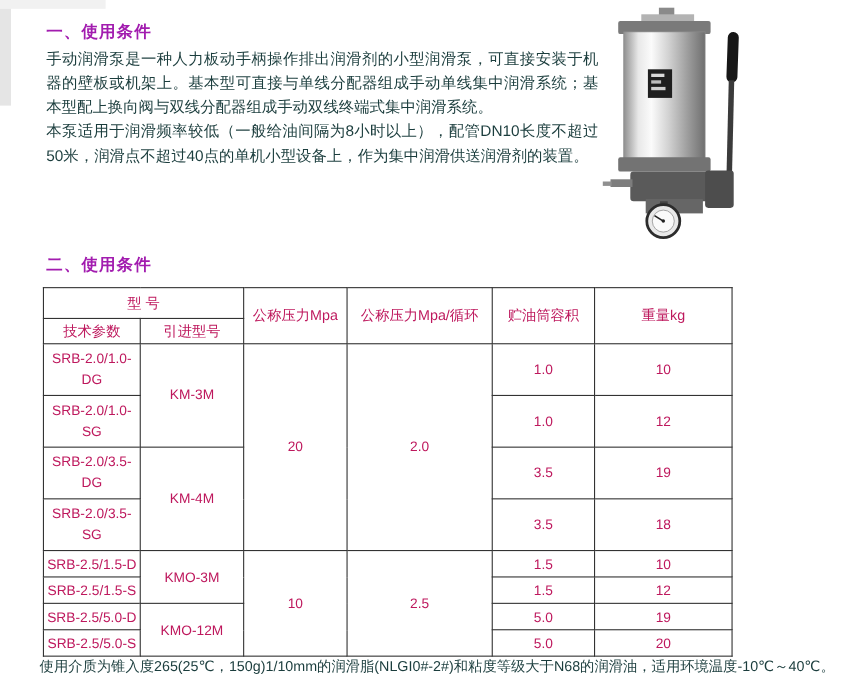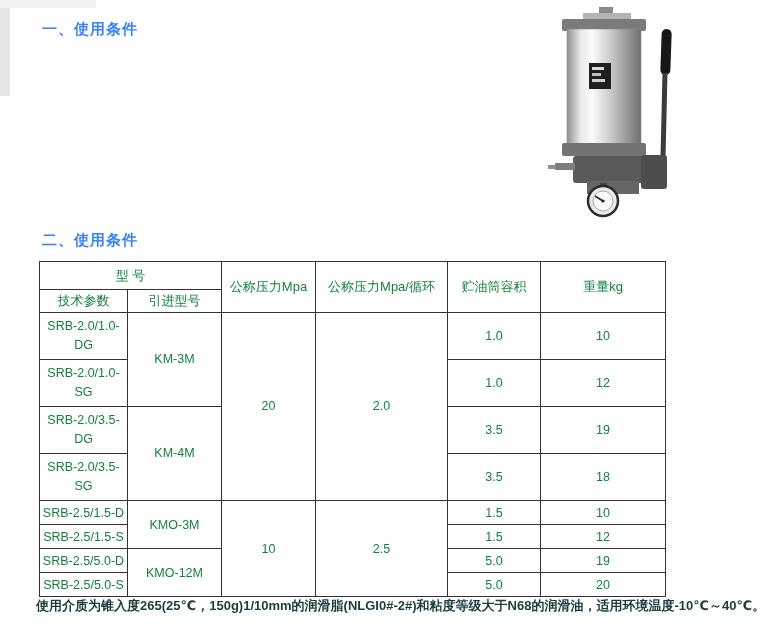--- a/index.html
+++ b/index.html
@@ -3,57 +3,59 @@
 <meta charset="utf-8">
 <style>
   html,body{margin:0;padding:0;background:#ffffff;}
   .page{
     position:relative;width:768px;height:623px;background:#ffffff;overflow:hidden;
     font-family:"Liberation Sans","DejaVu Sans",sans-serif;color:#1b3d3d;
   }
   .top-strip{position:absolute;left:0;top:0;width:96px;height:8px;background:#f1f1f1;}
   .left-strip{position:absolute;left:0;top:8px;width:10px;height:88px;background:#e5e5e5;}
 
-  .sec-heading{position:absolute;margin:0;font-size:15px;font-weight:bold;color:#3b82f6;letter-spacing:1px;}
+  .sec-heading{position:absolute;margin:0;font-size:15px;font-weight:bold;color:#a21caf;letter-spacing:1px;}
   .heading-usage{left:42px;top:20px;}
   .heading-specs{left:42px;top:231px;}
 
   .usage-text{position:absolute;left:42px;top:42px;width:502px;font-size:14px;line-height:22px;text-align:justify;}
   .usage-text p{margin:0;}
 
   .pump-figure{position:absolute;left:545px;top:5px;width:170px;height:215px;}
 
   .specs-table{
     position:absolute;left:39px;top:261px;border-collapse:collapse;table-layout:fixed;width:626px;
-    font-size:12.5px;color:#15803d;
+    font-size:12.5px;color:#be185d;
   }
   .specs-table th,.specs-table td{
     border:1px solid #333;text-align:center;vertical-align:middle;padding:0 2px;
     font-weight:normal;white-space:pre-line;overflow:hidden;
   }
   .specs-table th{font-size:13px;}
   tr.hdr1{height:28px;}
   tr.hdr2{height:23px;}
   tr.tall{height:47px;}
   tr.tall td{line-height:19px;}
   tr.short{height:24px;margin-top:36px;}
 
-  .footer-note{position:absolute;left:36px;top:597px;width:732px;margin:0;font-size:13px;line-height:18px;font-weight:bold;}
+  .footer-note{position:absolute;left:36px;top:597px;width:732px;margin:0;font-size:13px;line-height:18px;}
 </style>
 </head>
 <body>
 
 <div class="page">
 
   <div class="top-strip"></div>
   <div class="left-strip"></div>
 
   <h3 class="sec-heading heading-usage">一、使用条件</h3>
 
   <div class="usage-text">
+    <p>手动润滑泵是一种人力板动手柄操作排出润滑剂的小型润滑泵，可直接安装于机器的壁板或机架上。基本型可直接与单线分配器组成手动单线集中润滑系统；基本型配上换向阀与双线分配器组成手动双线终端式集中润滑系统。</p>
+    <p>本泵适用于润滑频率较低（一般给油间隔为8小时以上），配管DN10长度不超过50米，润滑点不超过40点的单机小型设备上，作为集中润滑供送润滑剂的装置。</p>
   </div>
 
   <div class="pump-figure">
     <svg width="170" height="215" viewBox="0 0 170 215" xmlns="http://www.w3.org/2000/svg">
       <defs>
         <linearGradient id="metal" x1="0" y1="0" x2="1" y2="0">
           <stop offset="0" stop-color="#8f8f8f"></stop>
           <stop offset="0.18" stop-color="#e8e8e8"></stop>
           <stop offset="0.34" stop-color="#fbfbfb"></stop>
           <stop offset="0.55" stop-color="#d2d2d2"></stop>

